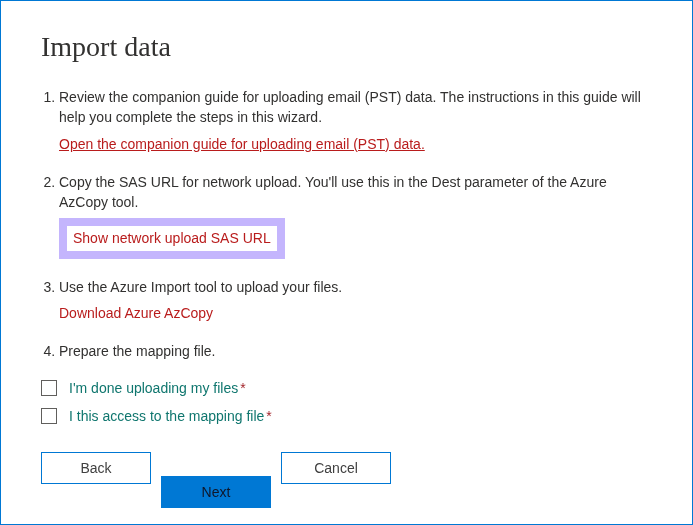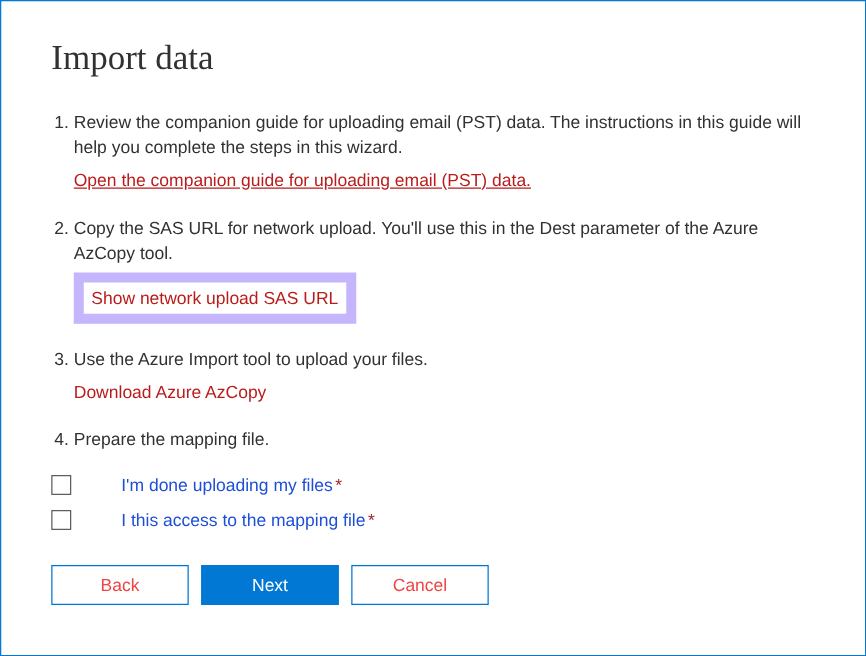--- a/index.html
+++ b/index.html
@@ -62,48 +62,48 @@
     }
     .checkbox {
       width: 16px;
       height: 16px;
       border: 1px solid #605e5c;
       margin-right: 12px;
       cursor: pointer;
       flex-shrink: 0;
     }
     .checkbox-label {
-      color: #1d4ed8;
-      margin-left: 28px;
+      color: #0f766e;
     }
     .required {
       color: #a4262c;
       margin-left: 2px;
     }
     .button-row {
       display: flex;
       gap: 10px;
     }
     .btn {
       min-width: 110px;
       height: 32px;
       font-size: 14px;
       font-family: inherit;
       cursor: pointer;
       border: 1px solid #0078d4;
       background: white;
-      color: #ef4444;
+      color: #404040;
       display: flex;
       align-items: center;
       justify-content: center;
     }
     .btn-primary {
       background: #0078d4;
-      color: #ffffff;
+      color: #0f172a;
       border: 1px solid #0078d4;
+      margin-top: 24px;
     }
   </style>
 </head>
 <body>
 
 <h1>Import data</h1>
 
 <ol>
   <li>
     <span>Review the companion guide for uploading email (PST) data. The instructions in this guide will help you complete the steps in this wizard.</span><br>

